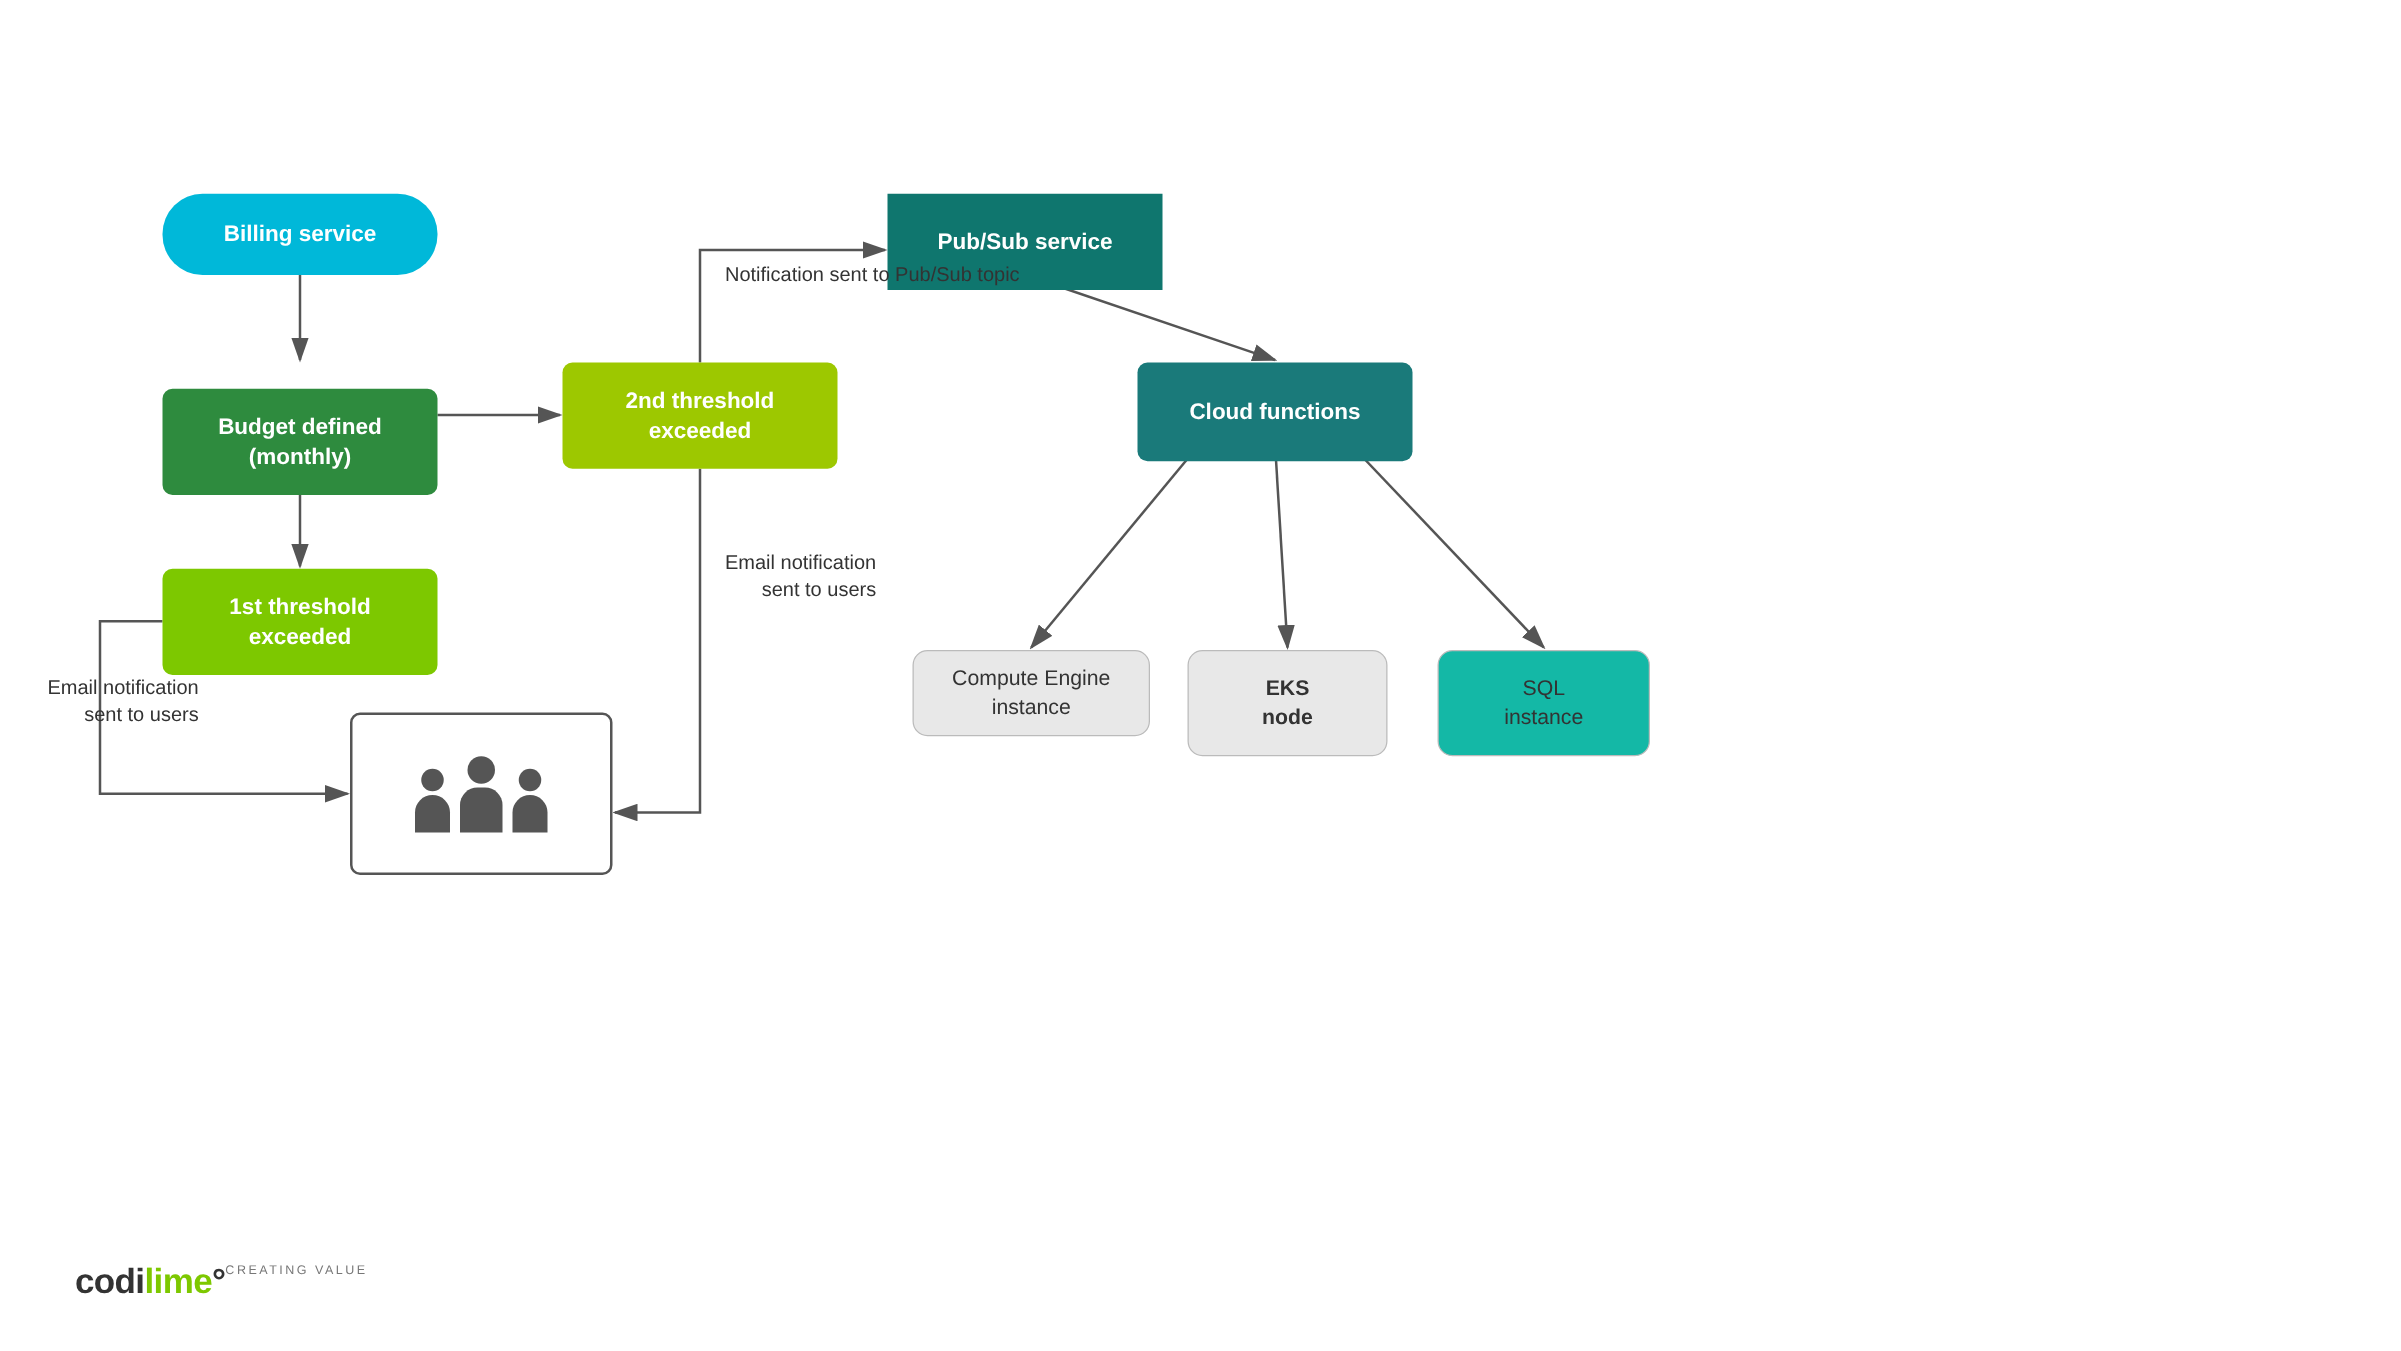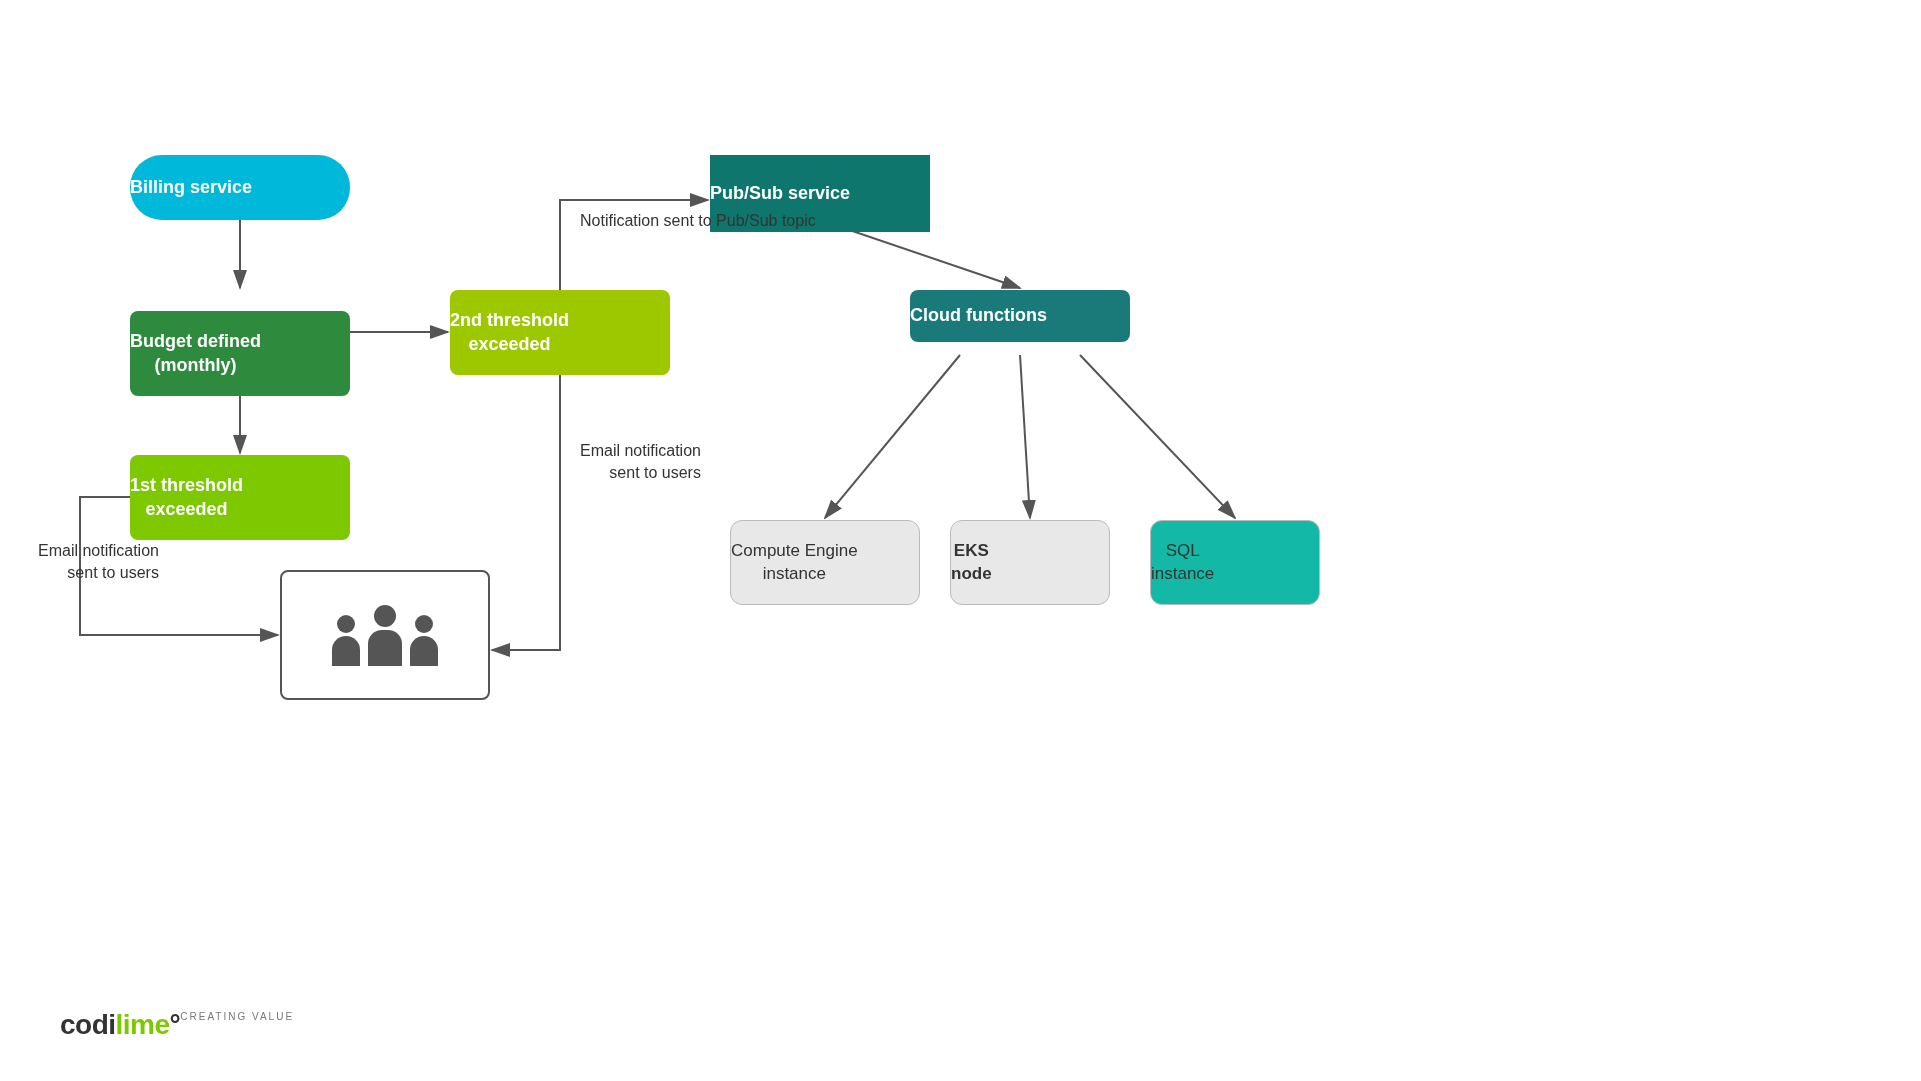--- a/index.html
+++ b/index.html
@@ -17,20 +17,21 @@
       top: 0; left: 0;
       width: 1921px;
       height: 1081px;
     }
 
     
     .node {
       position: absolute;
       display: flex;
       align-items: center;
+      justify-content: center;
       text-align: center;
       border-radius: 8px;
       font-size: 18px;
       font-weight: 600;
       color: #fff;
       line-height: 1.3;
     }
 
     .node-billing {
       background: #00b8d9;
@@ -71,31 +72,31 @@
       width: 220px;
       height: 77px;
       left: 710px;
       top: 155px;
       border-radius: 0;
     }
 
     .node-cloud {
       background: #1a7a7a;
       width: 220px;
-      height: 52px;
+      height: 79px;
       left: 910px;
       top: 290px;
       border-radius: 8px;
     }
 
     .node-compute {
       background: #e8e8e8;
       color: #333;
       width: 190px;
-      height: 85px;
+      height: 69px;
       left: 730px;
       top: 520px;
       border-radius: 12px;
       font-weight: 400;
       font-size: 17px;
       border: 1.5px solid #bbb;
     }
 
     .node-eks {
       background: #e8e8e8;

